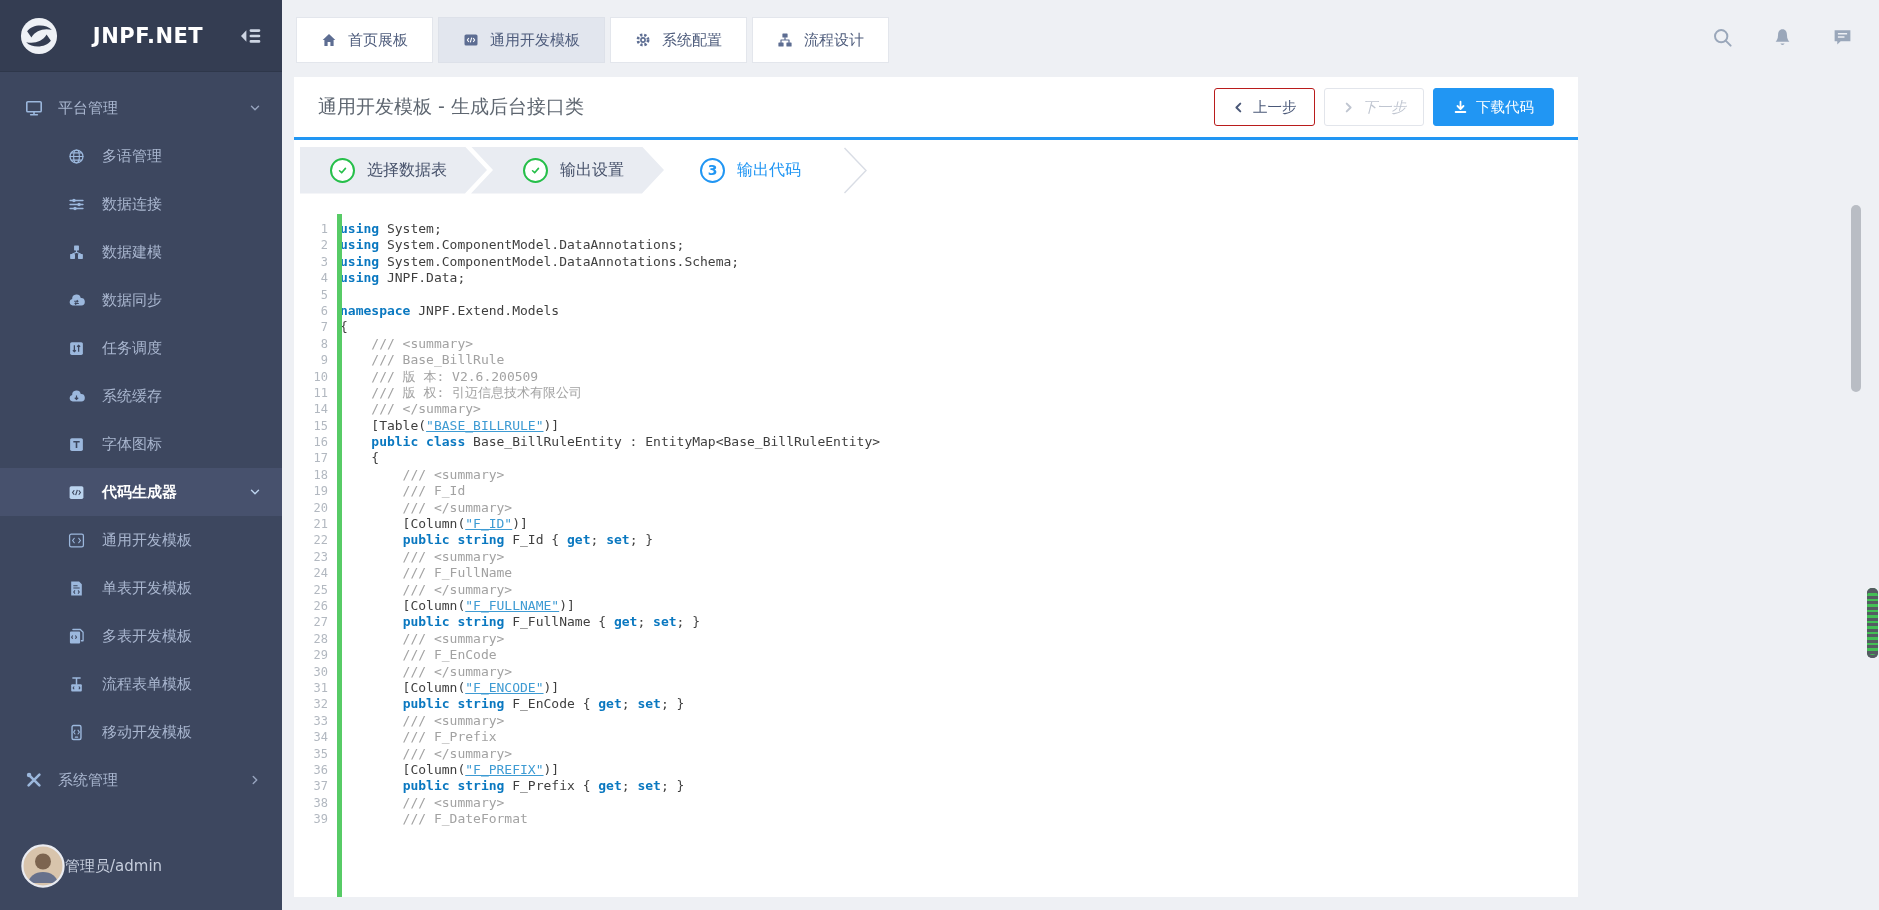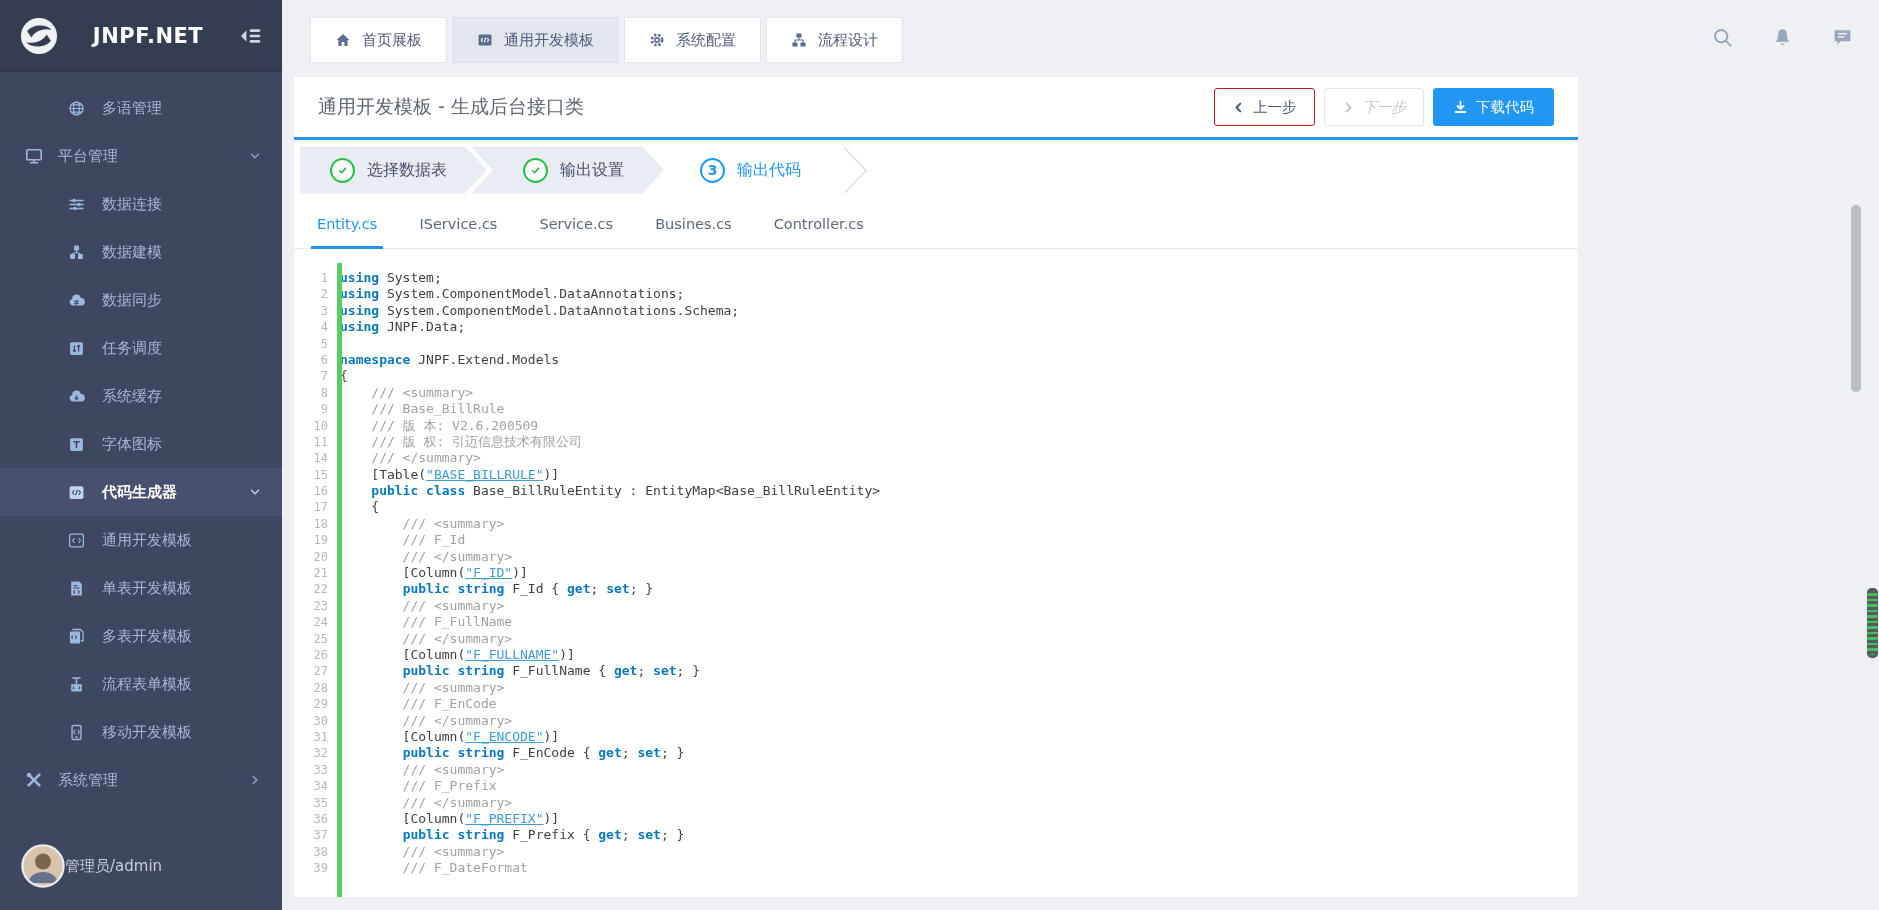--- a/index.html
+++ b/index.html
@@ -25,21 +25,21 @@
   .side-item .chev { position:absolute; right:20px; width:14px; height:14px; color:#98a5bf; }
   .side-item.active { background:#47516d; color:#fff; font-weight:600; }
   .side-item.active .ic { color:#bcd4ef; }
   .user { position:absolute; left:0; right:0; bottom:0; height:88px; display:flex; align-items:center; padding:0 21px; cursor:pointer; }
   .avatar { width:44px; height:44px; }
   .user-name { color:#c6cedd; font-size:15px; }
 
   
   .main { position:absolute; left:282px; top:0; right:0; bottom:0; }
   .topbar { position:relative; height:77px; }
-  .tabs { position:absolute; left:28px; top:17px; display:flex; gap:5px; }
+  .tabs { position:absolute; left:14px; top:17px; display:flex; gap:5px; }
   .tab { height:46px; background:#fff; border:1px solid #e3e6ec; display:flex; align-items:center; gap:11px; padding:0 24px; font-size:15px; color:#4e5c7c; cursor:pointer; }
   .tab .ic { width:16px; height:16px; color:#5d6d92; }
   .tab.active { background:#e2e6ee; border-color:#dde1e9; }
   .top-actions { position:absolute; right:26px; top:27px; display:flex; gap:39px; }
   .top-actions .ic { width:21px; height:21px; color:#9aa7ba; cursor:pointer; }
 
   
   .card { position:absolute; left:12px; top:77px; width:1284px; height:820px; background:#fff; display:flex; flex-direction:column; }
   .title-row { height:63px; flex:none; border-bottom:3px solid #2196f3; display:flex; align-items:center; padding:0 24px; }
   .page-title { font-size:19px; color:#5e6670; flex:1; }
@@ -100,43 +100,43 @@
         </span>
       <span class="logo-text">JNPF.NET</span>
       <span class="ic collapse-btn">
           <svg viewBox="0 0 16 16" xmlns="http://www.w3.org/2000/svg">
             <path d="M8.6 4.4 H14 M8.6 8 H14 M8.6 11.6 H14" fill="none" stroke="currentColor" stroke-linecap="round" stroke-linejoin="round" stroke-width="1.8"></path>
             <path d="M5.6 4.2 L2 8 L5.6 11.8 Z" fill="currentColor"></path>
           </svg>
         </span>
     </div>
     <nav class="menu">
+        <div class="side-item lvl1">
+          <span class="ic mi">
+            <svg viewBox="0 0 16 16" xmlns="http://www.w3.org/2000/svg">
+              <rect x="1.6" y="2.4" width="12.8" height="9" rx="1" fill="none" stroke="currentColor" stroke-linecap="round" stroke-linejoin="round" stroke-width="1.4"></rect>
+              <path d="M8 11.6 V14 M5 14 H11" fill="none" stroke="currentColor" stroke-linecap="round" stroke-linejoin="round" stroke-width="1.4"></path>
+            </svg>
+          </span>
+          <span>平台管理</span>
+          <span class="ic chev">
+            <svg viewBox="0 0 16 16" xmlns="http://www.w3.org/2000/svg">
+              <path d="M4 6 L8 10 L12 6" fill="none" stroke="currentColor" stroke-linecap="round" stroke-linejoin="round" stroke-width="1.6"></path>
+            </svg>
+          </span>
+        </div>
         <div class="side-item lvl2">
           <span class="ic mi">
             <svg viewBox="0 0 16 16" xmlns="http://www.w3.org/2000/svg">
               <circle cx="8" cy="8" r="6.1" fill="none" stroke="currentColor" stroke-linecap="round" stroke-linejoin="round" stroke-width="1.2"></circle>
               <ellipse cx="8" cy="8" rx="2.7" ry="6.1" fill="none" stroke="currentColor" stroke-linecap="round" stroke-linejoin="round" stroke-width="1.1"></ellipse>
               <path d="M1.9 8 H14.1 M3 4.6 H13 M3 11.4 H13" fill="none" stroke="currentColor" stroke-linecap="round" stroke-linejoin="round" stroke-width="1.1"></path>
             </svg>
           </span>
           <span>多语管理</span>
-        </div>
-        <div class="side-item lvl1">
-          <span class="ic mi">
-            <svg viewBox="0 0 16 16" xmlns="http://www.w3.org/2000/svg">
-              <rect x="1.6" y="2.4" width="12.8" height="9" rx="1" fill="none" stroke="currentColor" stroke-linecap="round" stroke-linejoin="round" stroke-width="1.4"></rect>
-              <path d="M8 11.6 V14 M5 14 H11" fill="none" stroke="currentColor" stroke-linecap="round" stroke-linejoin="round" stroke-width="1.4"></path>
-            </svg>
-          </span>
-          <span>平台管理</span>
-          <span class="ic chev">
-            <svg viewBox="0 0 16 16" xmlns="http://www.w3.org/2000/svg">
-              <path d="M4 6 L8 10 L12 6" fill="none" stroke="currentColor" stroke-linecap="round" stroke-linejoin="round" stroke-width="1.6"></path>
-            </svg>
-          </span>
         </div>
         <div class="side-item lvl2">
           <span class="ic mi">
             <svg viewBox="0 0 16 16" xmlns="http://www.w3.org/2000/svg">
               <path d="M2 4.2 H14 M2 8 H14 M2 11.8 H14" fill="none" stroke="currentColor" stroke-linecap="round" stroke-linejoin="round" stroke-width="1.5"></path>
               <circle cx="5.6" cy="4.2" r="1.6" fill="currentColor"></circle>
               <circle cx="10.4" cy="8" r="1.6" fill="currentColor"></circle>
               <circle cx="6.6" cy="11.8" r="1.6" fill="currentColor"></circle>
             </svg>
           </span>
@@ -397,27 +397,20 @@
           </div>
           <div class="step notch current">
             <span class="badge cur">3</span>
             <span>输出代码</span>
           </div>
           <span class="step-outline">
             <svg width="25" height="47" viewBox="0 0 25 47">
               <path d="M1.5 1 L23 23.5 L1.5 46" fill="none" stroke="#d9dde5" stroke-width="1.4"></path>
             </svg>
           </span>
-        </div>
-      <div class="code-tabs">
-          <div class="ctab active">Entity.cs</div>
-          <div class="ctab">IService.cs</div>
-          <div class="ctab">Service.cs</div>
-          <div class="ctab">Busines.cs</div>
-          <div class="ctab">Controller.cs</div>
         </div>
       <div class="code-area">
         <div class="code-lines">
             <div class="crow"><span class="ln">1</span><span class="ct"><span class="seg-k">using</span><span class="seg-p"> System;</span></span></div>
             <div class="crow"><span class="ln">2</span><span class="ct"><span class="seg-k">using</span><span class="seg-p"> System.ComponentModel.DataAnnotations;</span></span></div>
             <div class="crow"><span class="ln">3</span><span class="ct"><span class="seg-k">using</span><span class="seg-p"> System.ComponentModel.DataAnnotations.Schema;</span></span></div>
             <div class="crow"><span class="ln">4</span><span class="ct"><span class="seg-k">using</span><span class="seg-p"> JNPF.Data;</span></span></div>
             <div class="crow"><span class="ln">5</span><span class="ct"></span></div>
             <div class="crow"><span class="ln">6</span><span class="ct"><span class="seg-k">namespace</span><span class="seg-p"> JNPF.Extend.Models</span></span></div>
             <div class="crow"><span class="ln">7</span><span class="ct"><span class="seg-p">{</span></span></div>

